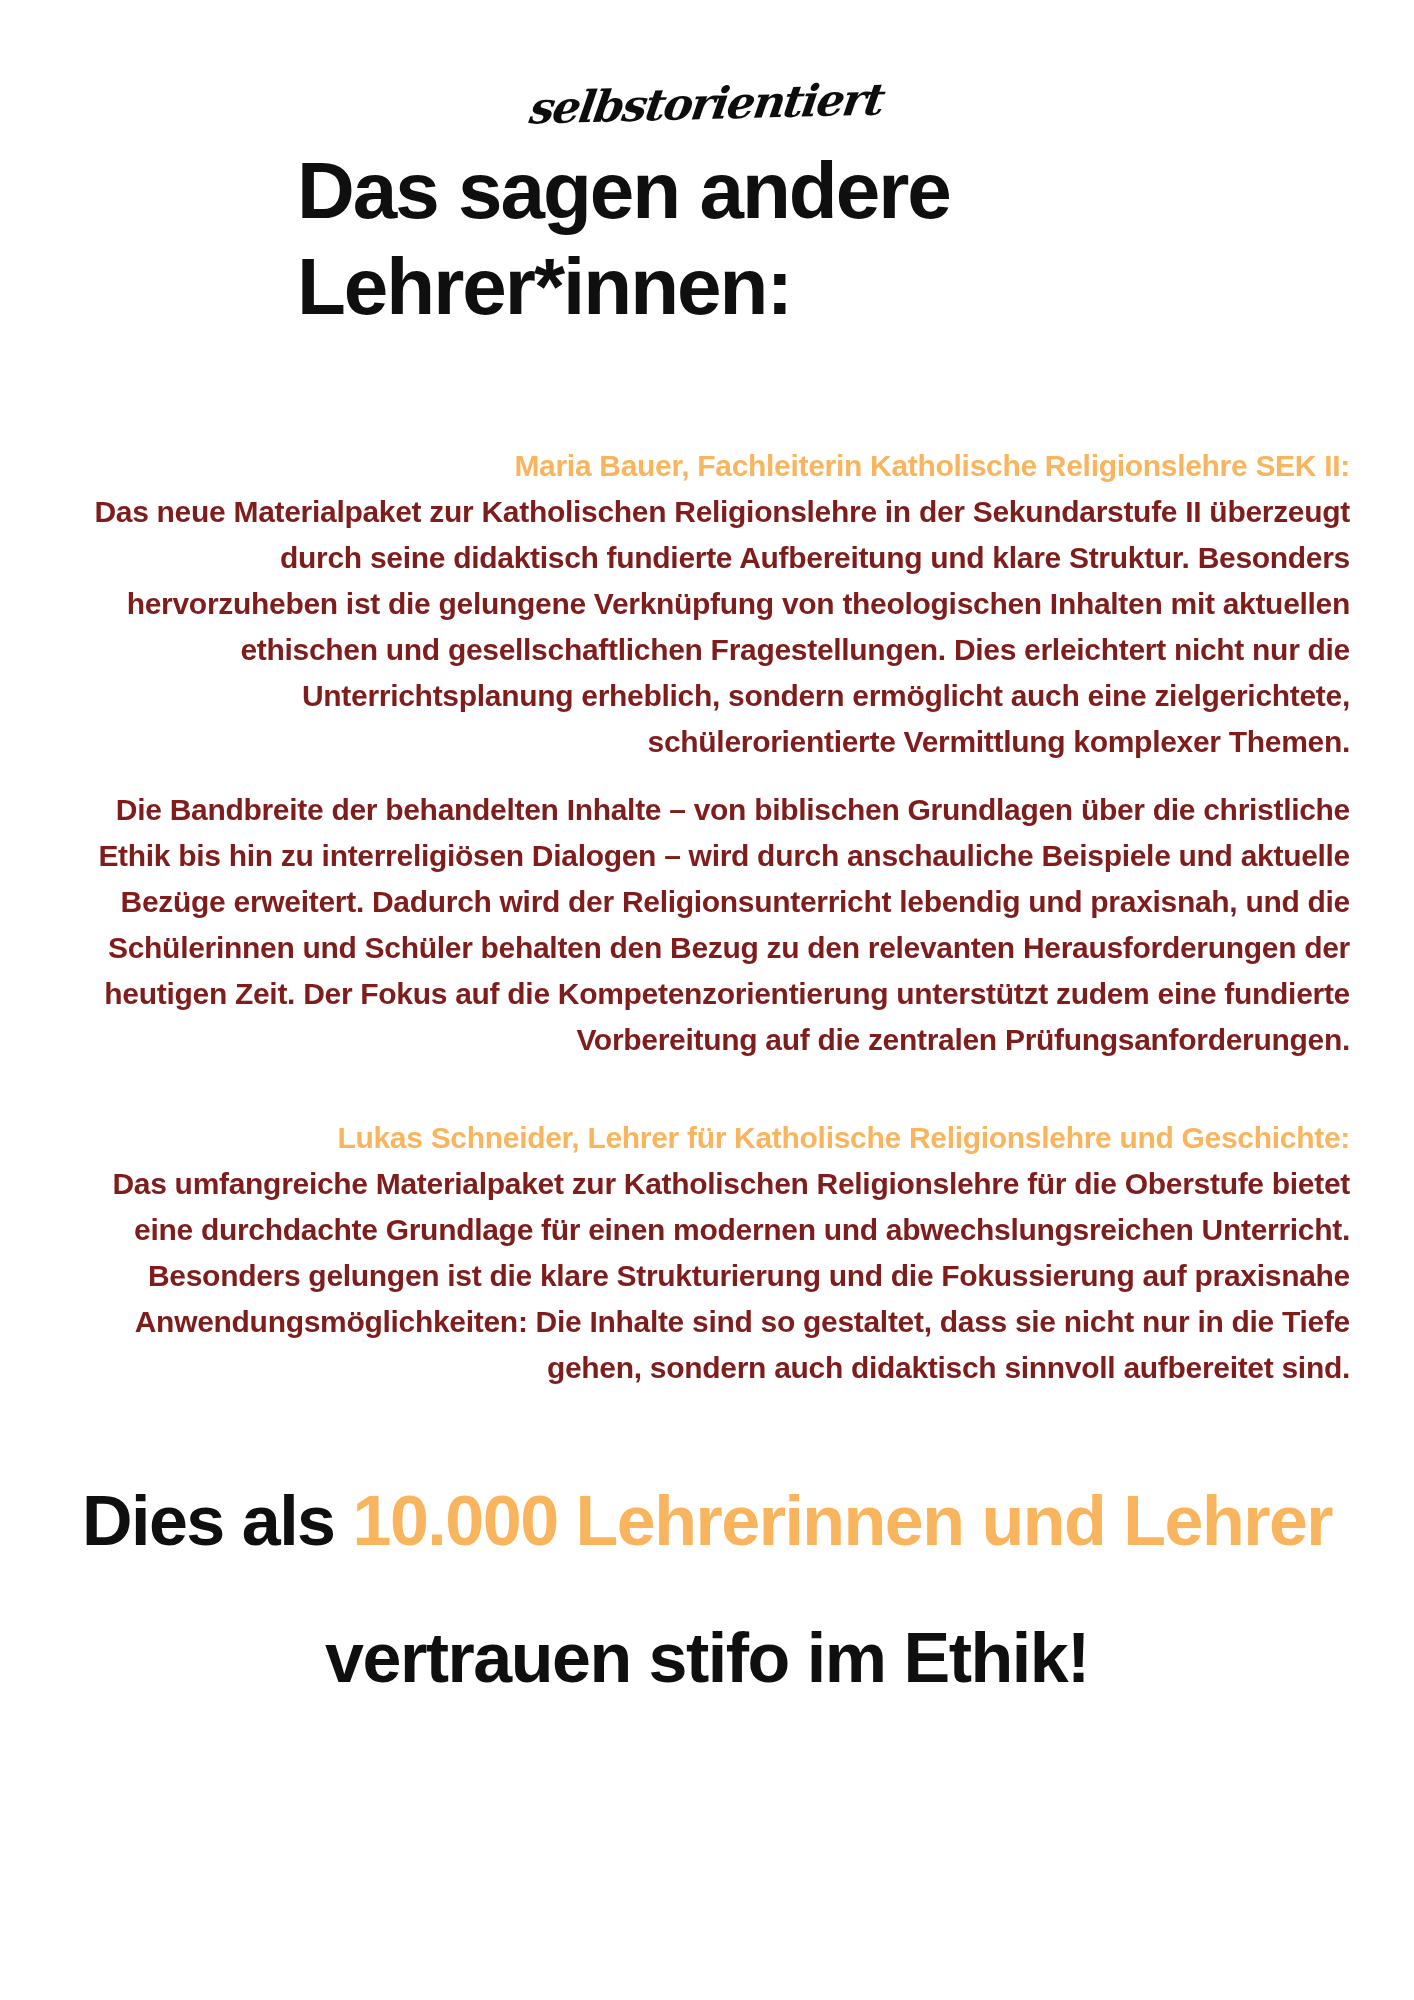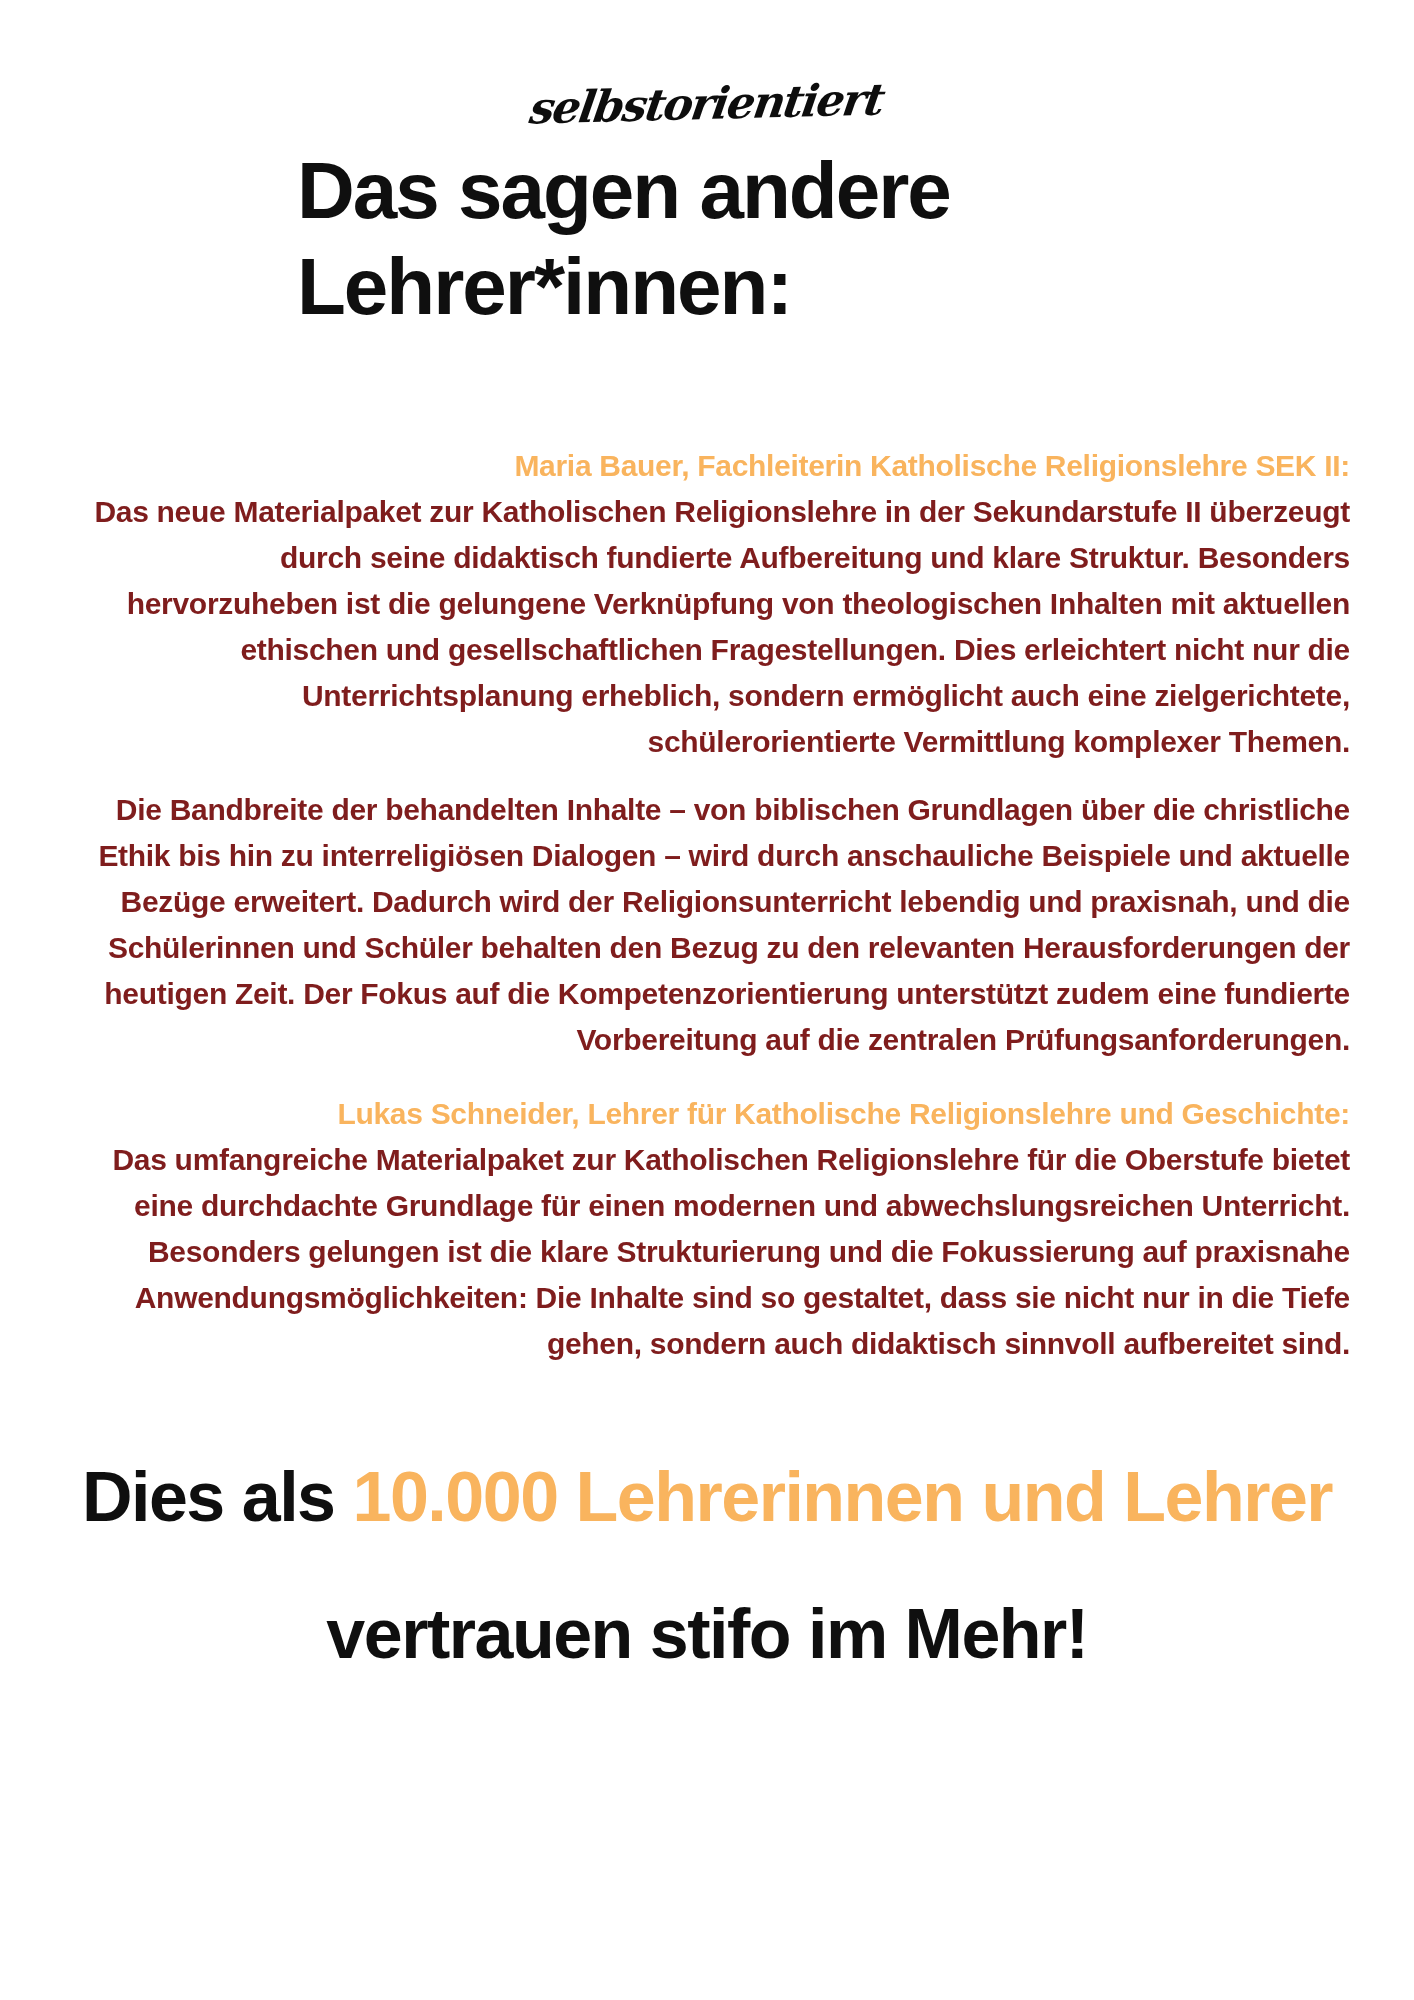--- a/index.html
+++ b/index.html
@@ -44,21 +44,21 @@
   }
   .testimonials{
     margin-top:108px;
   }
   .testimonial{
     margin:0 auto;
     max-width:1286px;
     text-align:right;
   }
   .testimonial + .testimonial{
-    margin-top:28px;
+    margin-top:52px;
   }
   .testimonial-author{
     font-size:30px;
     line-height:46px;
     font-weight:700;
     color:var(--accent);
     letter-spacing:-0.3px;
   }
   .testimonial p{
     font-size:30px;
@@ -103,15 +103,15 @@
       <p>Die Bandbreite der behandelten Inhalte – von biblischen Grundlagen über die christliche Ethik bis hin zu interreligiösen Dialogen – wird durch anschauliche Beispiele und aktuelle Bezüge erweitert. Dadurch wird der Religionsunterricht lebendig und praxisnah, und die Schülerinnen und Schüler behalten den Bezug zu den relevanten Herausforderungen der heutigen Zeit. Der Fokus auf die Kompetenzorientierung unterstützt zudem eine fundierte Vorbereitung auf die zentralen Prüfungsanforderungen.</p>
     </section>
 
     <section class="testimonial">
       <h3 class="testimonial-author">Lukas Schneider, Lehrer für Katholische Religionslehre und Geschichte:</h3>
       <p>Das umfangreiche Materialpaket zur Katholischen Religionslehre für die Oberstufe bietet eine durchdachte Grundlage für einen modernen und abwechslungsreichen Unterricht. Besonders gelungen ist die klare Strukturierung und die Fokussierung auf praxisnahe Anwendungsmöglichkeiten: Die Inhalte sind so gestaltet, dass sie nicht nur in die Tiefe gehen, sondern auch didaktisch sinnvoll aufbereitet sind.</p>
     </section>
 
   </div>
 
-  <h2 class="footer-claim"><span>Dies als </span><span class="accent">10.000 Lehrerinnen und Lehrer</span><span> vertrauen stifo im Mehr!</span></h2>
+  <h2 class="footer-claim"><span>Dies als </span><span class="accent">10.000 Lehrerinnen und Lehrer</span><span> vertrauen stifo im Ethik!</span></h2>
 
 </div>
 
 </body></html>

